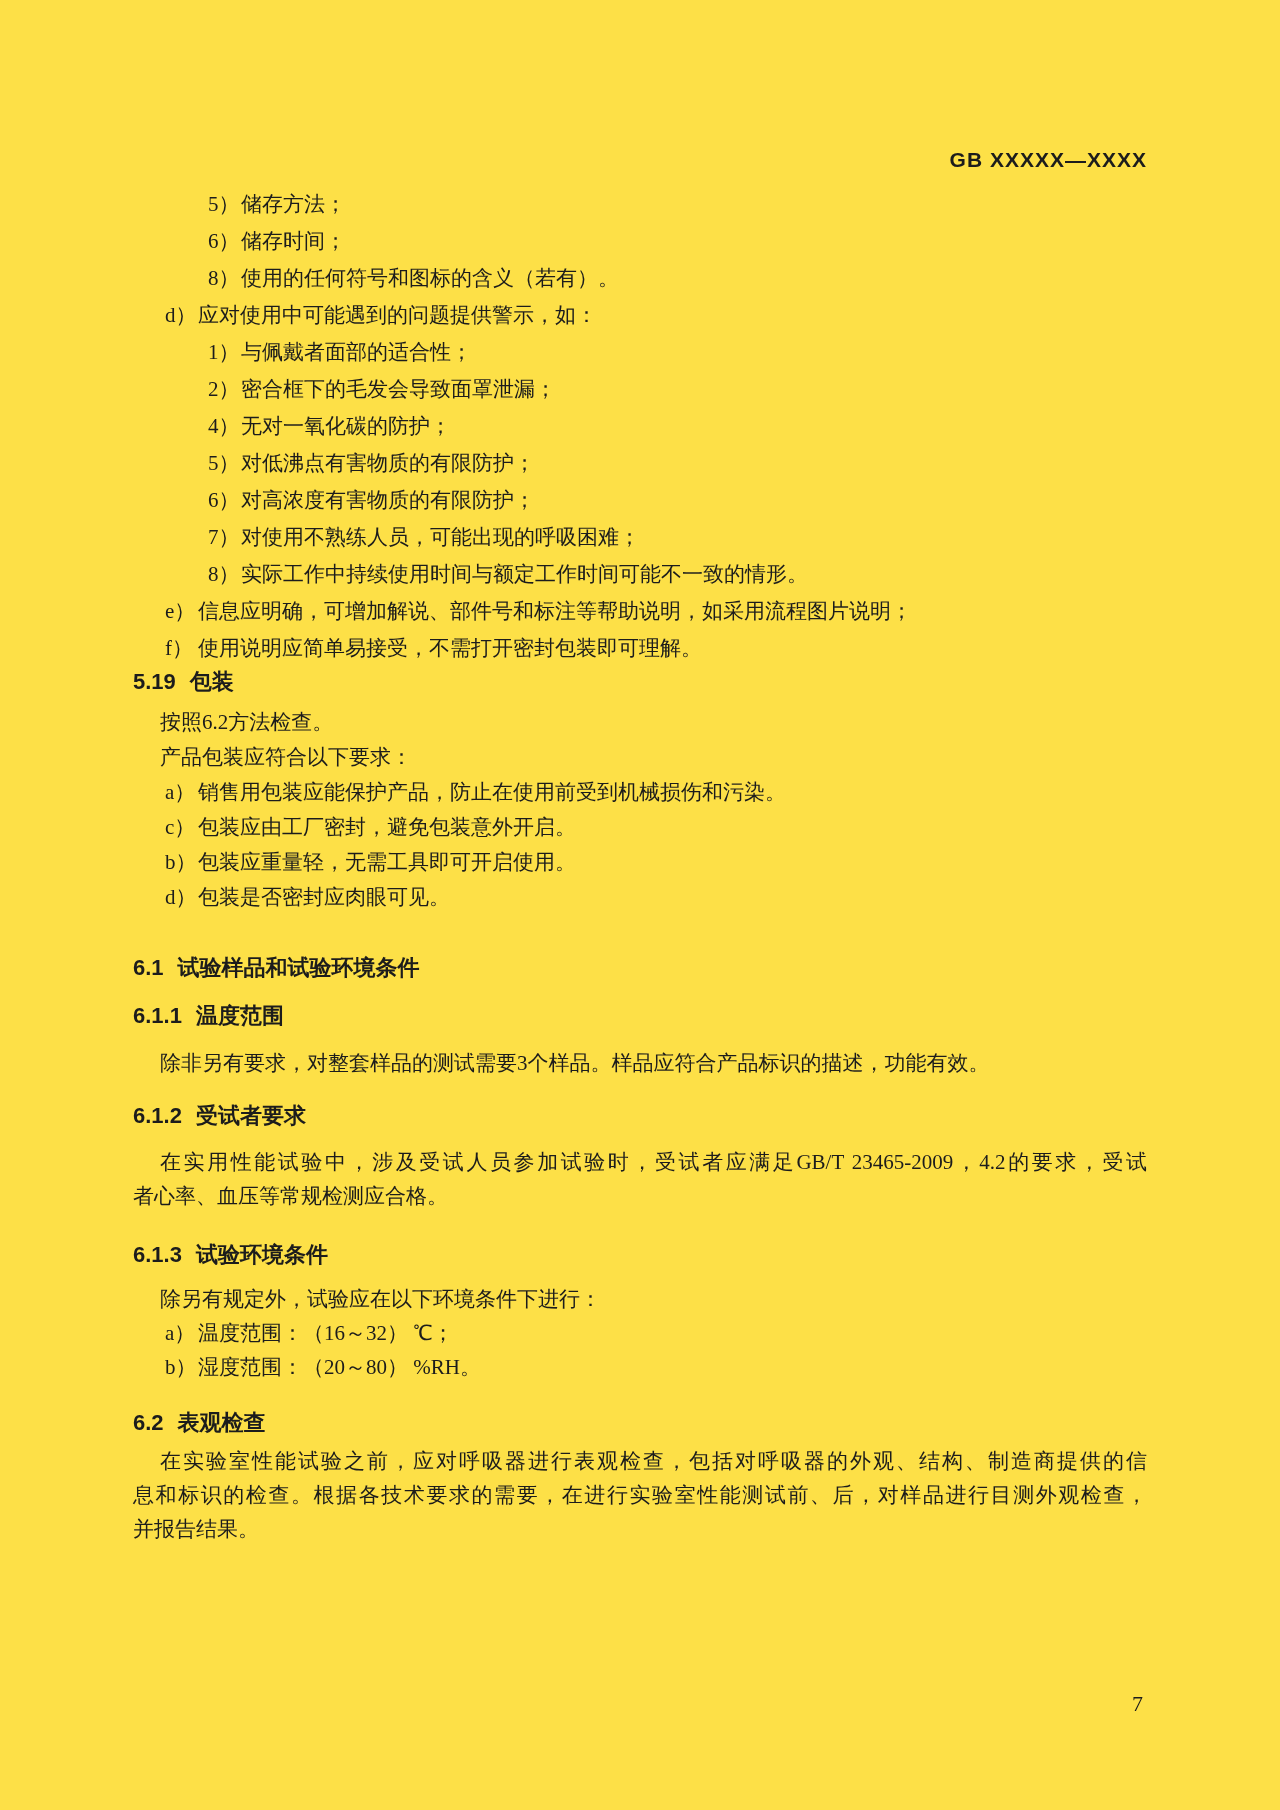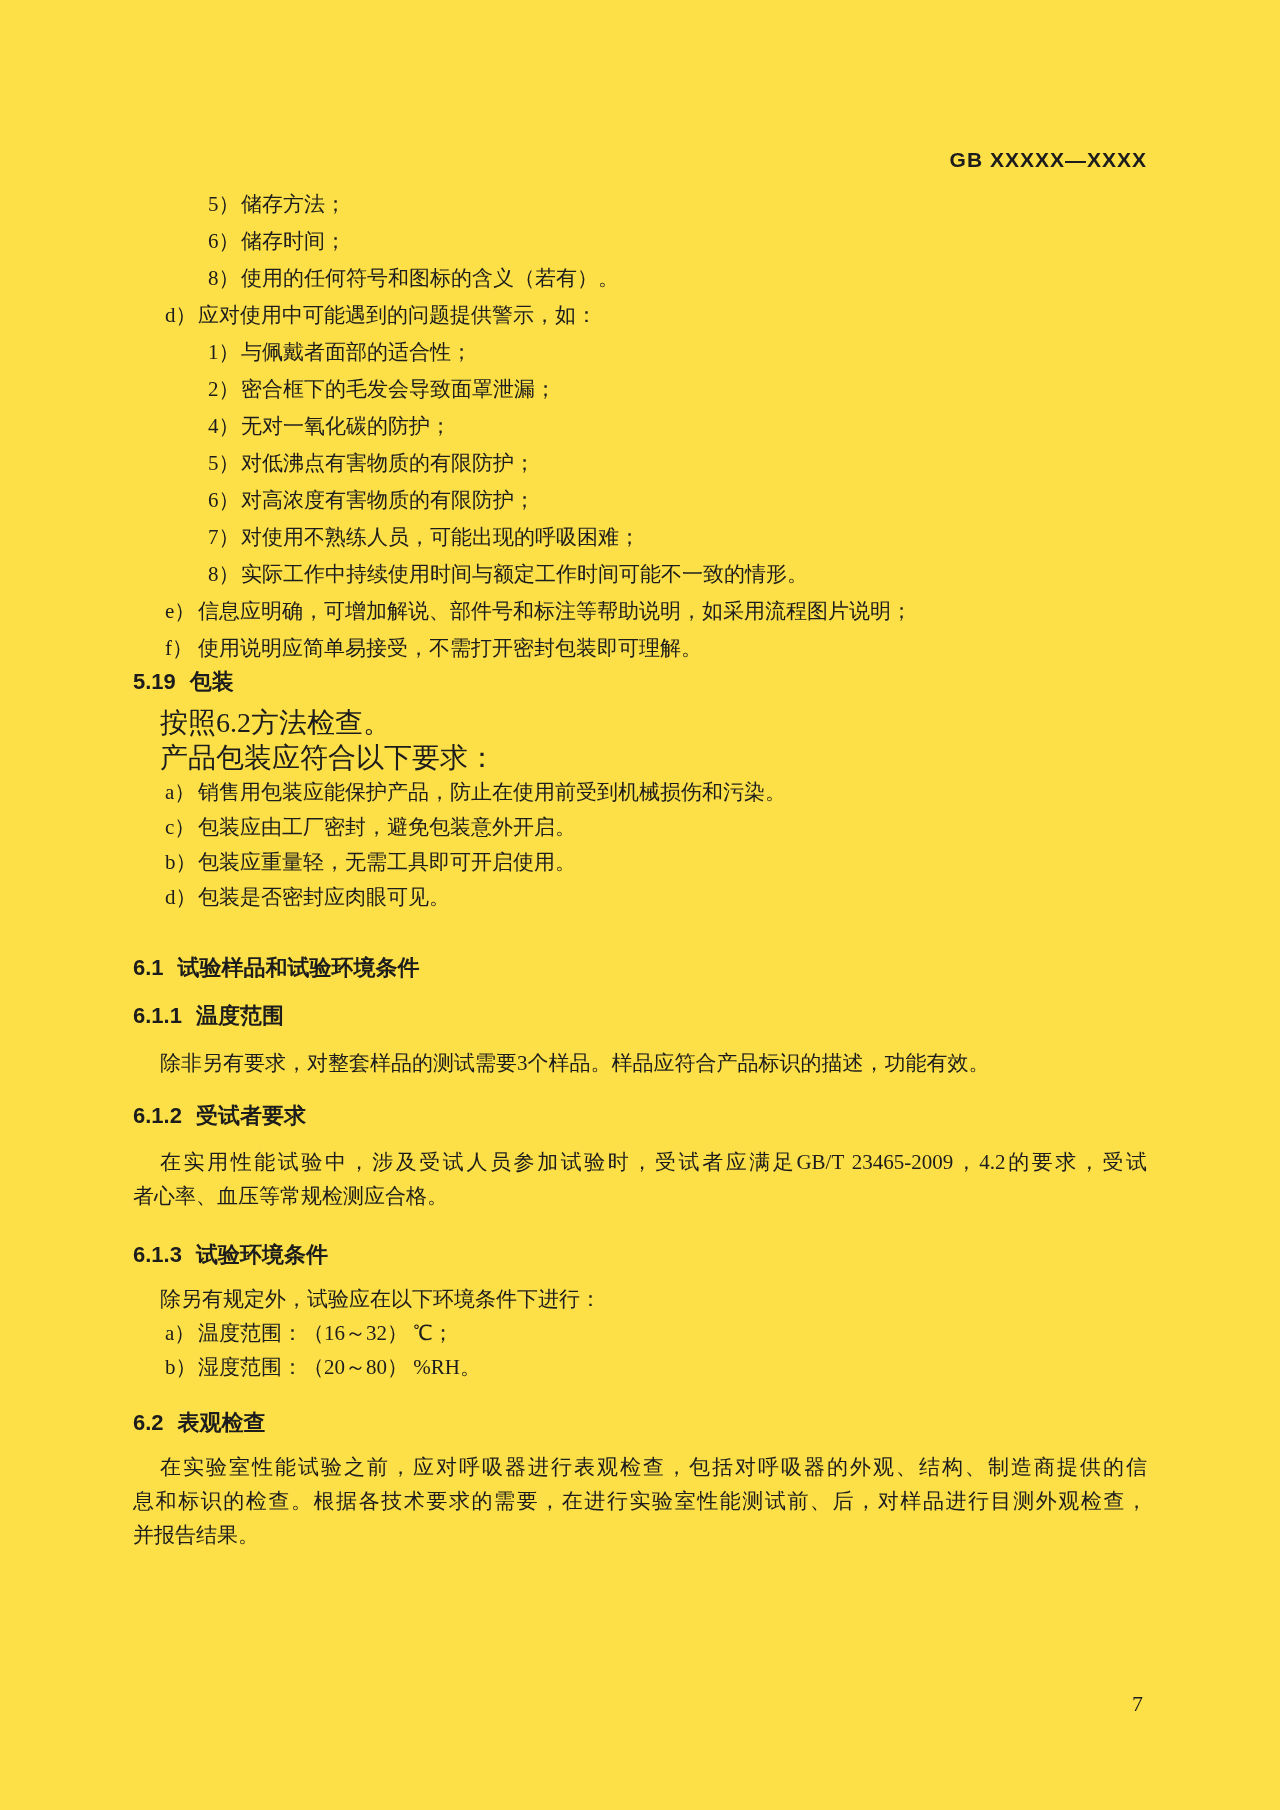--- a/index.html
+++ b/index.html
@@ -41,31 +41,31 @@
 
   .h519 { margin-top:0; }
   .h6   { margin-top:28px; }
   .h61  { margin-top:38px; }
   .h611 { margin-top:18px; }
   .h612 { margin-top:21px; }
   .h613 { margin-top:27px; }
   .h62  { margin-top:24px; }
 
   .para { font-size:21px; line-height:34px; }
-  .para35 { font-size:28px; line-height:35px; }
+  .para35 { font-size:21px; line-height:35px; }
   .indent { text-indent:27px; }
   .fill { text-align:justify; text-align-last:justify; }
 
   .p519a { margin-top:8px; }
   .rows35 .row { line-height:35px; }
   .rows34 .row { line-height:34px; }
   .p611 { margin-top:15px; }
   .p612 { margin-top:14px; }
   .p613 { margin-top:12px; }
-  .p62  { margin-top:12px; }
+  .p62  { margin-top:6px; }
 
   .page-number {
     position:absolute;
     top:1692px; right:137px;
     font-size:22px;
     line-height:24px;
   }
 </style>
 </head>
 <body>

